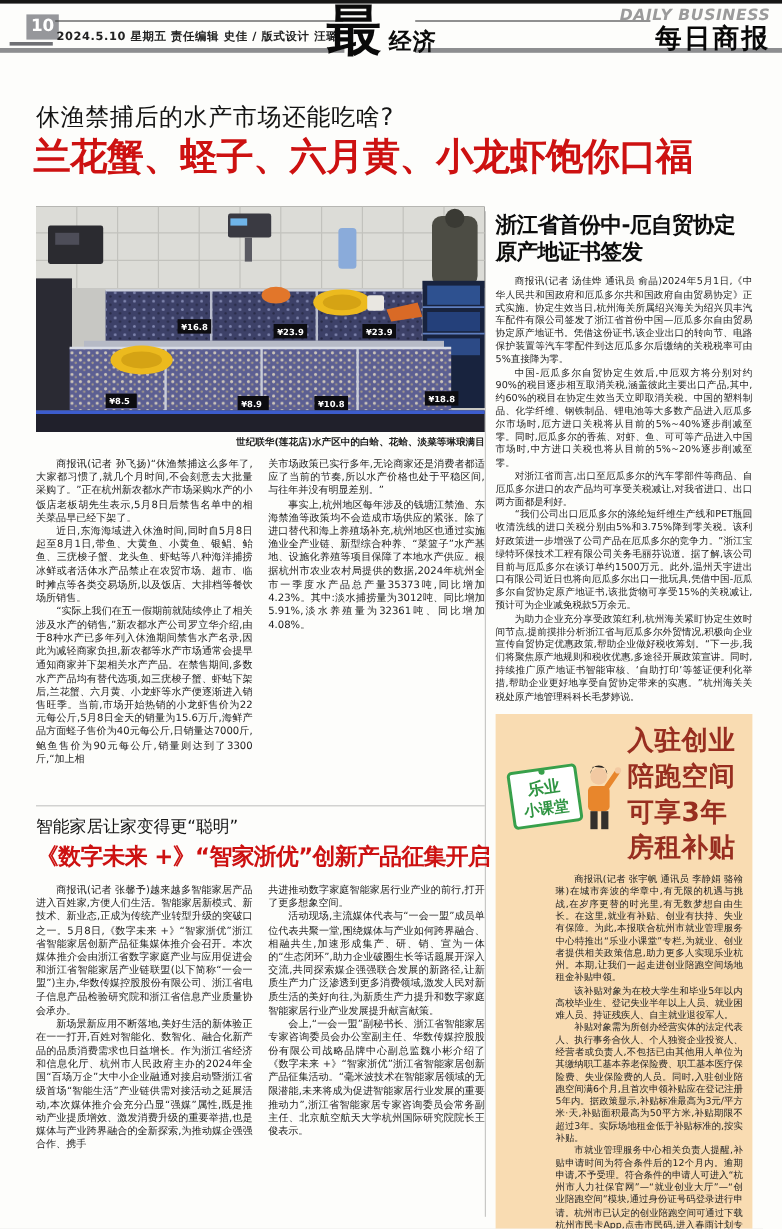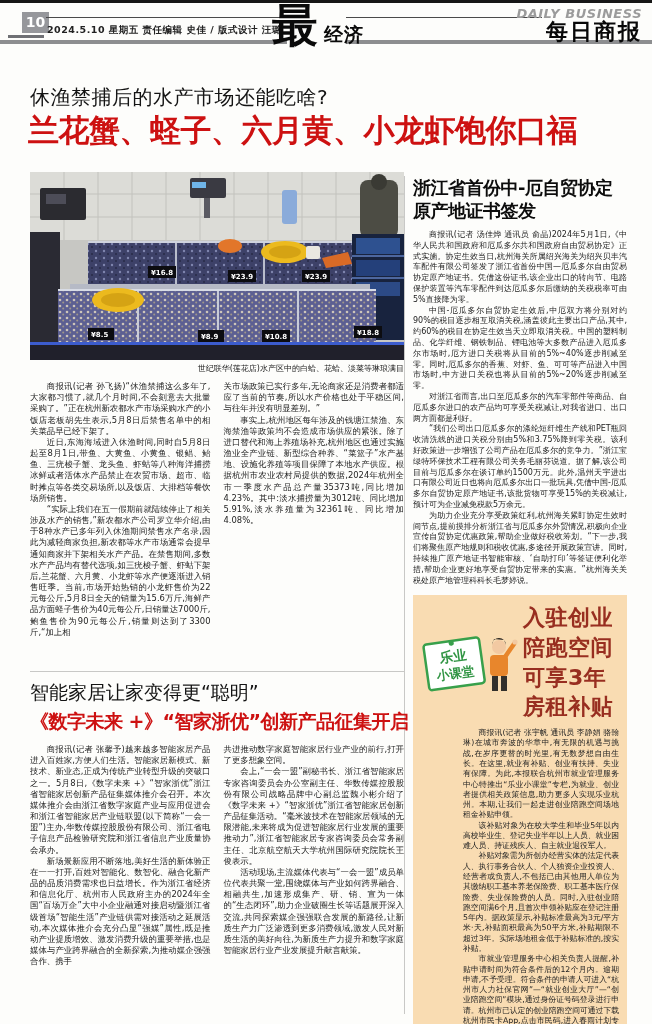--- a/index.html
+++ b/index.html
@@ -25,21 +25,21 @@
   .masthead-en { position:absolute; right:10px; top:6px; font-size:13px; font-weight:900; color:#9b9b9b; letter-spacing:0.5px; font-style:italic; }
   .masthead-cn { position:absolute; right:10px; top:17px; font-size:22px; font-weight:900; color:#080808;
                  font-family:"DejaVu Serif", serif; letter-spacing:2px; }
   
   .kicker { position:absolute; left:30px; top:84px; font-size:20px; font-weight:500; color:#141414; letter-spacing:0.5px; }
   .mainhead { position:absolute; left:28px; top:110px; width:600px; font-size:31px; font-weight:900;
               color:#cd1111; letter-spacing:-0.5px; white-space:nowrap; }
   
   .leftregion { position:absolute; left:30px; top:172px; width:374px; }
   .photo { width:374px; height:188px; display:block; }
-  .caption { margin-top:3px; text-align:right; font-size:8px; font-weight:normal; color:#222; }
+  .caption { margin-top:3px; text-align:right; font-size:8px; font-weight:bold; color:#222; }
   .cols { display:flex; gap:13px; margin-top:7px; }
   .col { flex:1; min-width:0; }
   .body-text p { font-size:8.4px; line-height:1.33; text-align:justify; text-indent:2em; color:#232323; margin:0; }
   .body-text p.noindent { text-indent:0; }
   
   .vdiv { position:absolute; left:404px; top:176px; width:1px; height:838px; background:#c8c8c6; }
   .hdiv { position:absolute; left:30px; top:671px; width:374px; height:1px; background:#c8c8c6; }
   
   .rightregion { position:absolute; left:413px; top:176px; width:214px; }
   .r-title { font-size:18px; font-weight:900; color:#0c0c0c; line-height:1.28; letter-spacing:-0.5px; }
@@ -47,21 +47,21 @@
   .r-body p { font-size:8px; line-height:1.35; }
   
   .promo { margin-top:9px; background:#f9dcb2; padding:8px 8px 9px; }
   .promo-head { display:flex; align-items:center; gap:4px; }
   .promo-badge { flex:0 0 auto; }
   .promo-title { font-size:22px; font-weight:900; color:#982e20; line-height:1.35; letter-spacing:0.5px; }
   .promo-body { margin-top:6px;margin-left:42px; }
   .promo-body p { font-size:7.8px; line-height:1.32; }
   
   .bottomregion { position:absolute; left:30px; top:680px; width:374px; }
-  .b-kicker { font-size:19px; font-weight:500; color:#141414; }
+  .b-kicker { font-size:14px; font-weight:500; color:#141414; }
   .b-head { font-size:19px; font-weight:900; color:#cd1111; letter-spacing:-0.5px; margin-top:3px; white-space:nowrap; }
   .b-cols { display:flex; gap:13px; margin-top:9px; }
 </style>
 </head>
 <body>
 
 <div id="page">
 
   <div class="topbar"></div>
   <div class="pagenum">10</div>
@@ -252,19 +252,19 @@
   <div class="bottomregion">
     <div class="b-kicker">智能家居让家变得更“聪明”</div>
     <div class="b-head">《数字未来 +》“智家浙优”创新产品征集开启</div>
     <div class="b-cols body-text">
       <div class="col">
           <p>商报讯(记者 张馨予)越来越多智能家居产品进入百姓家,方便人们生活。智能家居新模式、新技术、新业态,正成为传统产业转型升级的突破口之一。5月8日,《数字未来 +》“智家浙优”浙江省智能家居创新产品征集媒体推介会召开。本次媒体推介会由浙江省数字家庭产业与应用促进会和浙江省智能家居产业链联盟(以下简称“一会一盟”)主办,华数传媒控股股份有限公司、浙江省电子信息产品检验研究院和浙江省信息产业质量协会承办。</p>
           <p>新场景新应用不断落地,美好生活的新体验正在一一打开,百姓对智能化、数智化、融合化新产品的品质消费需求也日益增长。作为浙江省经济和信息化厅、杭州市人民政府主办的2024年全国“百场万企”大中小企业融通对接启动暨浙江省级首场“智能生活”产业链供需对接活动之延展活动,本次媒体推介会充分凸显“强媒”属性,既是推动产业提质增效、激发消费升级的重要举措,也是媒体与产业跨界融合的全新探索,为推动媒企强强合作、携手</p>
         </div>
       <div class="col">
           <p class="noindent">共进推动数字家庭智能家居行业产业的前行,打开了更多想象空间。</p>
+          <p>活动现场,主流媒体代表与“一会一盟”成员单位代表共聚一堂,围绕媒体与产业如何跨界融合、相融共生,加速形成集产、研、销、宣为一体的“生态闭环”,助力企业破圈生长等话题展开深入交流,共同探索媒企强强联合发展的新路径,让新质生产力广泛渗透到更多消费领域,激发人民对新质生活的美好向往,为新质生产力提升和数字家庭智能家居行业产业发展提升献言献策。</p>
           <p>会上,“一会一盟”副秘书长、浙江省智能家居专家咨询委员会办公室副主任、华数传媒控股股份有限公司战略品牌中心副总监魏小彬介绍了《数字未来 +》“智家浙优”浙江省智能家居创新产品征集活动。“毫米波技术在智能家居领域的无限潜能,未来将成为促进智能家居行业发展的重要推动力”,浙江省智能家居专家咨询委员会常务副主任、北京航空航天大学杭州国际研究院院长王俊表示。</p>
-          <p>活动现场,主流媒体代表与“一会一盟”成员单位代表共聚一堂,围绕媒体与产业如何跨界融合、相融共生,加速形成集产、研、销、宣为一体的“生态闭环”,助力企业破圈生长等话题展开深入交流,共同探索媒企强强联合发展的新路径,让新质生产力广泛渗透到更多消费领域,激发人民对新质生活的美好向往,为新质生产力提升和数字家庭智能家居行业产业发展提升献言献策。</p>
         </div>
     </div>
   </div>
 
 </div>
 
 </body></html>

